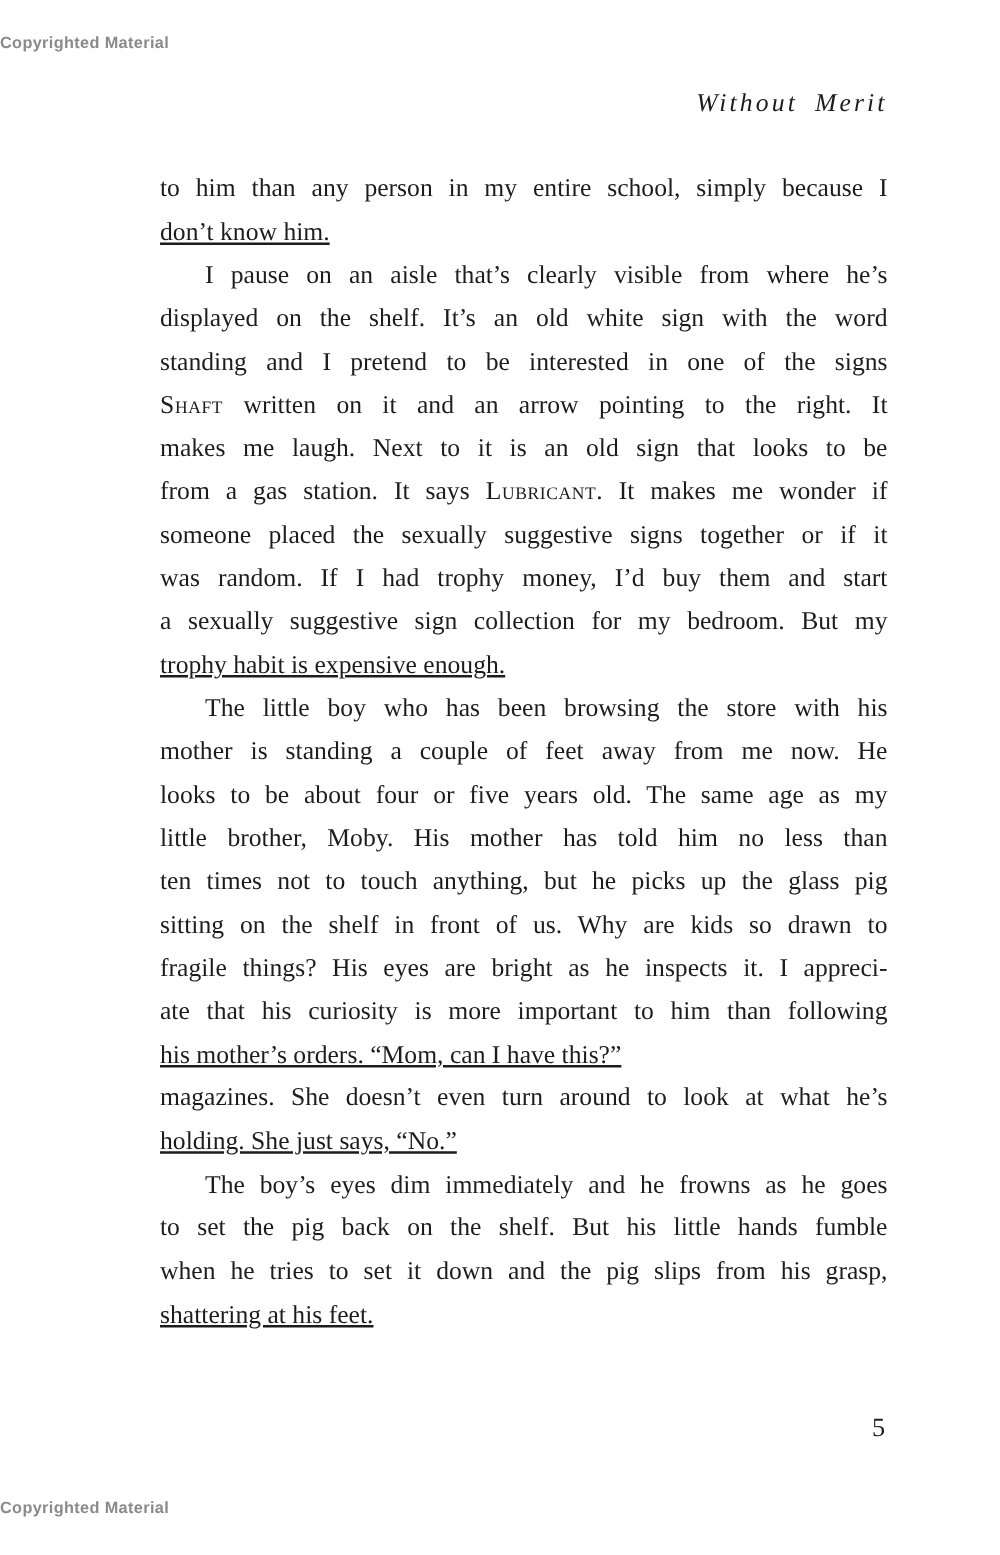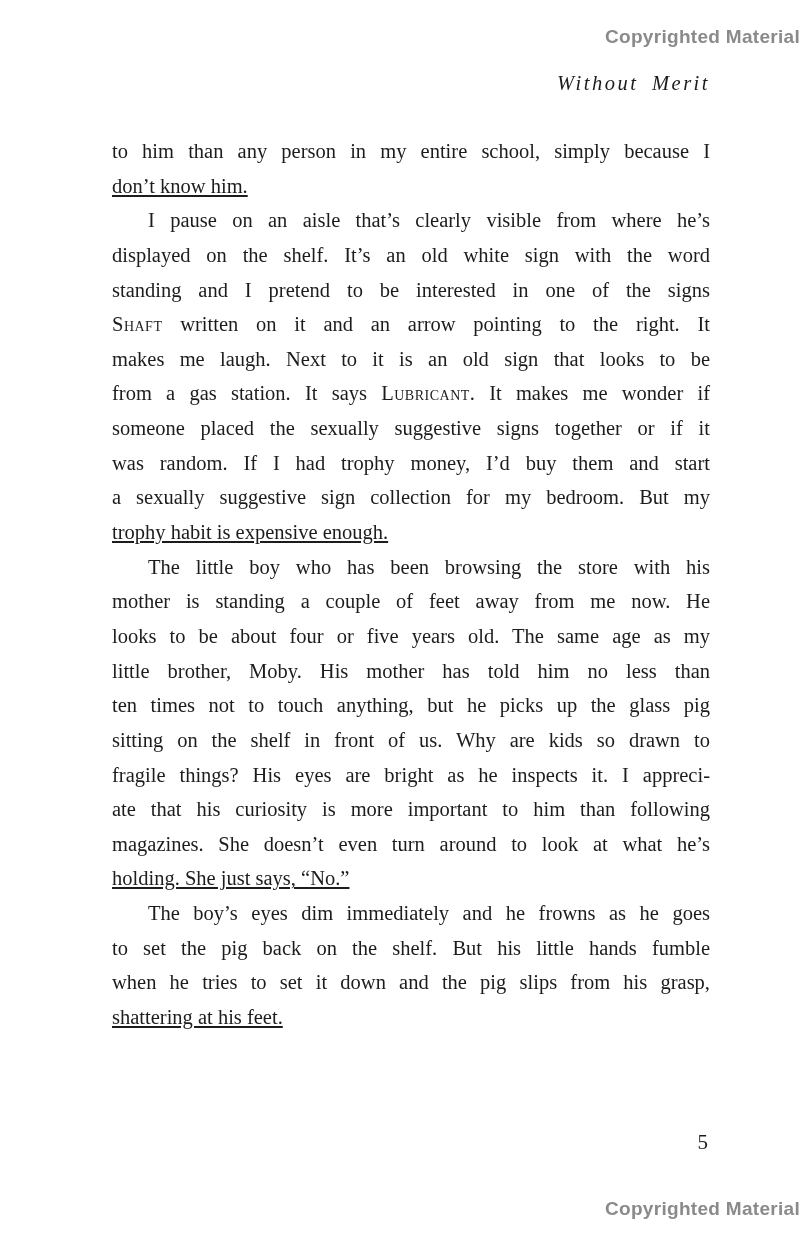--- a/index.html
+++ b/index.html
@@ -10,24 +10,24 @@
   }
   .page {
     position: relative;
     width: 800px; height: 1244px;
     background: #ffffff;
     color: #1c1c1c;
     overflow: hidden;
   }
   .copyright {
     position: absolute; left: 0; width: 100%;
-    text-align: right;
+    text-align: left;
     font-family: "Liberation Sans", sans-serif;
     font-weight: 700;
-    font-size: 19px;
+    font-size: 13px;
     letter-spacing: 0.3px;
     color: #8a8a8a;
   }
   .copyright.top { top: 26px; }
   .copyright.bottom { top: 1198px; }
   .running-header {
     position: absolute;
     top: 72px; right: 90px;
     font-style: italic;
     font-weight: 400;
@@ -41,20 +41,21 @@
     top: 134px; left: 112px;
     width: 598px;
   }
   .line {
     font-size: 20.5px;
     line-height: 34.64px;
     text-align: justify;
     text-align-last: justify;
     -moz-text-align-last: justify;
     color: #1c1c1c;
+    margin-left: 16px;
   }
   .line.last {
     text-align-last: left;
     text-decoration: underline;
     -moz-text-align-last: left;
   }
   .line.indent { text-indent: 36px; }
   .sc { font-variant: small-caps; letter-spacing: 0.5px; }
   .page-number {
     position: absolute;
@@ -85,20 +86,21 @@
       <div class="line"><span>a sexually suggestive sign collection for my bedroom. But my</span></div>
       <div class="line last"><span>trophy habit is expensive enough.</span></div>
       <div class="line indent"><span>The little boy who has been browsing the store with his</span></div>
       <div class="line"><span>mother is standing a couple of feet away from me now. He</span></div>
       <div class="line"><span>looks to be about four or five years old. The same age as my</span></div>
       <div class="line"><span>little brother, Moby. His mother has told him no less than</span></div>
       <div class="line"><span>ten times not to touch anything, but he picks up the glass pig</span></div>
       <div class="line"><span>sitting on the shelf in front of us. Why are kids so drawn to</span></div>
       <div class="line"><span>fragile things? His eyes are bright as he inspects it. I appreci-</span></div>
       <div class="line"><span>ate that his curiosity is more important to him than following</span></div>
+      <div class="line last"><span>his mother’s orders. “Mom, can I have this?”</span></div>
       <div class="line"><span>magazines. She doesn’t even turn around to look at what he’s</span></div>
       <div class="line last"><span>holding. She just says, “No.”</span></div>
       <div class="line indent"><span>The boy’s eyes dim immediately and he frowns as he goes</span></div>
       <div class="line"><span>to set the pig back on the shelf. But his little hands fumble</span></div>
       <div class="line"><span>when he tries to set it down and the pig slips from his grasp,</span></div>
       <div class="line last"><span>shattering at his feet.</span></div>
     </main>
 
   <div class="page-number">5</div>
 

